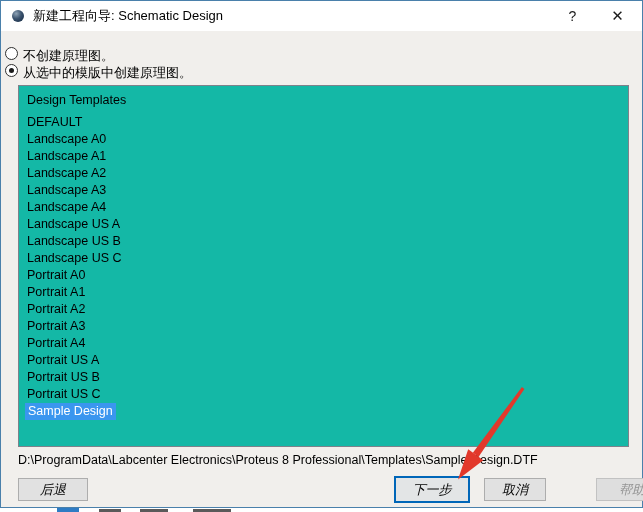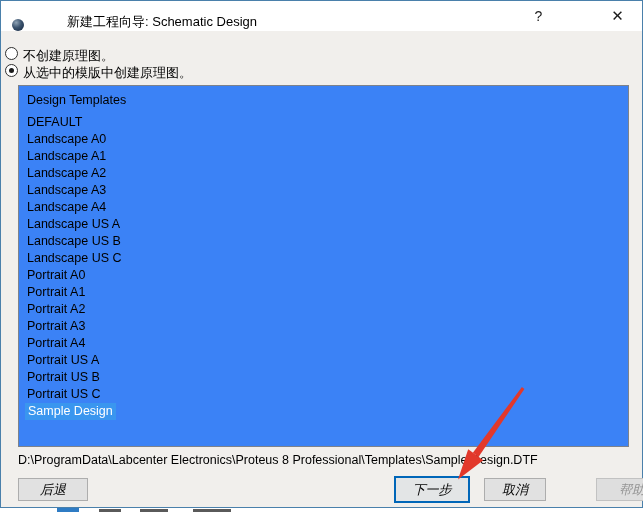--- a/index.html
+++ b/index.html
@@ -8,21 +8,21 @@
     position:relative; overflow:hidden; background:#ffffff;
     font-family:"Liberation Sans", sans-serif; -webkit-font-smoothing:antialiased;
   }
   .window {
     position:absolute; left:0; top:0; width:643px; height:508px;
     background:#f1efec; border:1px solid #4a80ab;
   }
   
   .titlebar {
     position:absolute; left:0; top:0; width:100%; height:30px;
-    background:#ffffff; display:flex; align-items:flex-end;gap:34px;
+    background:#ffffff; display:flex; align-items:center;
   }
   .app-icon {
     width:12px; height:12px; border-radius:50%; margin-left:11px;
     background:radial-gradient(circle at 35% 30%, #8fa3b5 0%, #3b536e 45%, #10233c 100%);
     flex:0 0 auto;
   }
   .title-text { margin-left:9px; font-size:13px; color:#000; white-space:nowrap; }
   .titlebar-spacer { flex:1; }
   .caption-btn {
     width:45px; height:30px; display:flex; align-items:center; justify-content:center;
@@ -38,21 +38,21 @@
     background:#fff; position:relative; flex:0 0 auto;
   }
   .radio-circle.checked::after {
     content:""; position:absolute; left:3px; top:3px; width:5px; height:5px;
     border-radius:50%; background:#1a1a1a;
   }
   .radio-label { margin-left:5px; font-size:13px; color:#000; white-space:nowrap; }
   
   .listbox {
     position:absolute; left:17px; top:84px; width:611px; height:362px;
-    background:#3b82f6; border:1px solid #7d828b; padding:6px 8px 0 8px;
+    background:#14b8a6; border:1px solid #7d828b; padding:6px 8px 0 8px;
     overflow:hidden;
   }
   .list-header { font-size:12.5px; color:#000; line-height:17px; margin-bottom:5px; white-space:nowrap; }
   .list-item { font-size:12.5px; color:#000; line-height:17px; white-space:nowrap; }
   .list-item.selected {
     background:#3a96ef; color:#ffffff; width:fit-content;
     padding:0 3px; margin-left:-2px;
   }
   
   .path-text {

